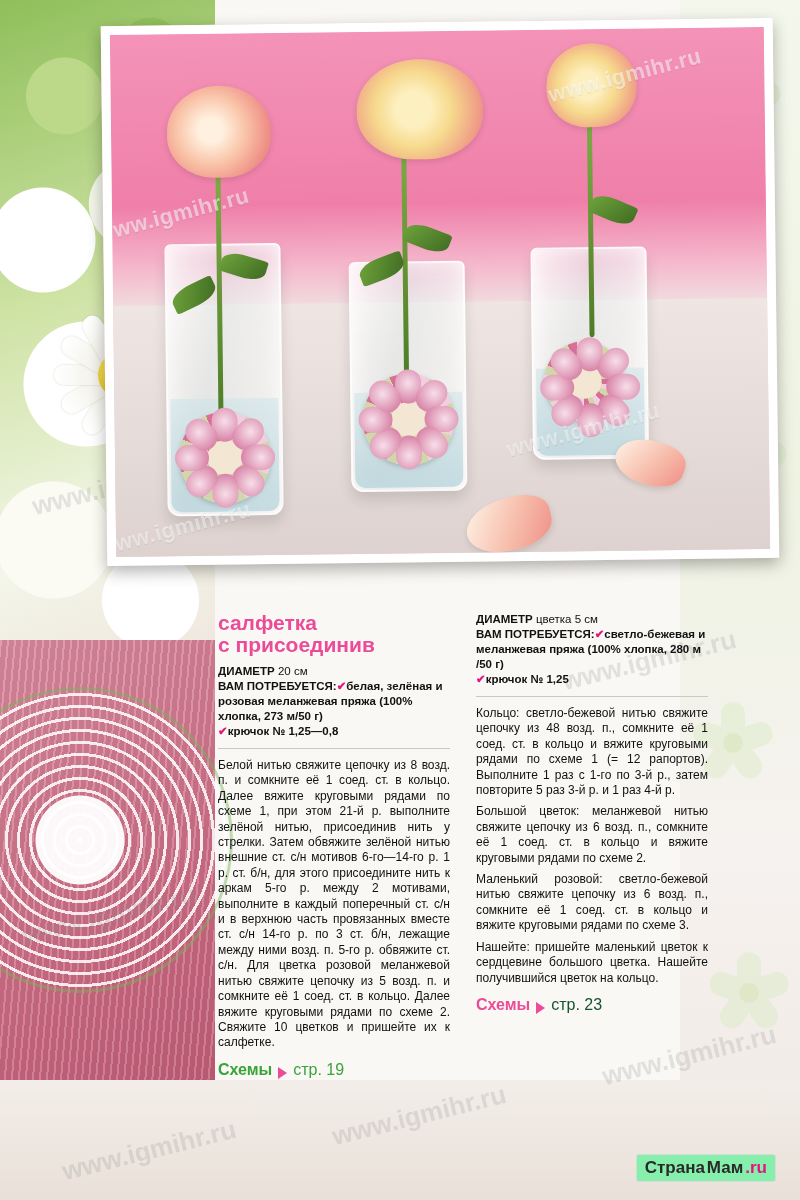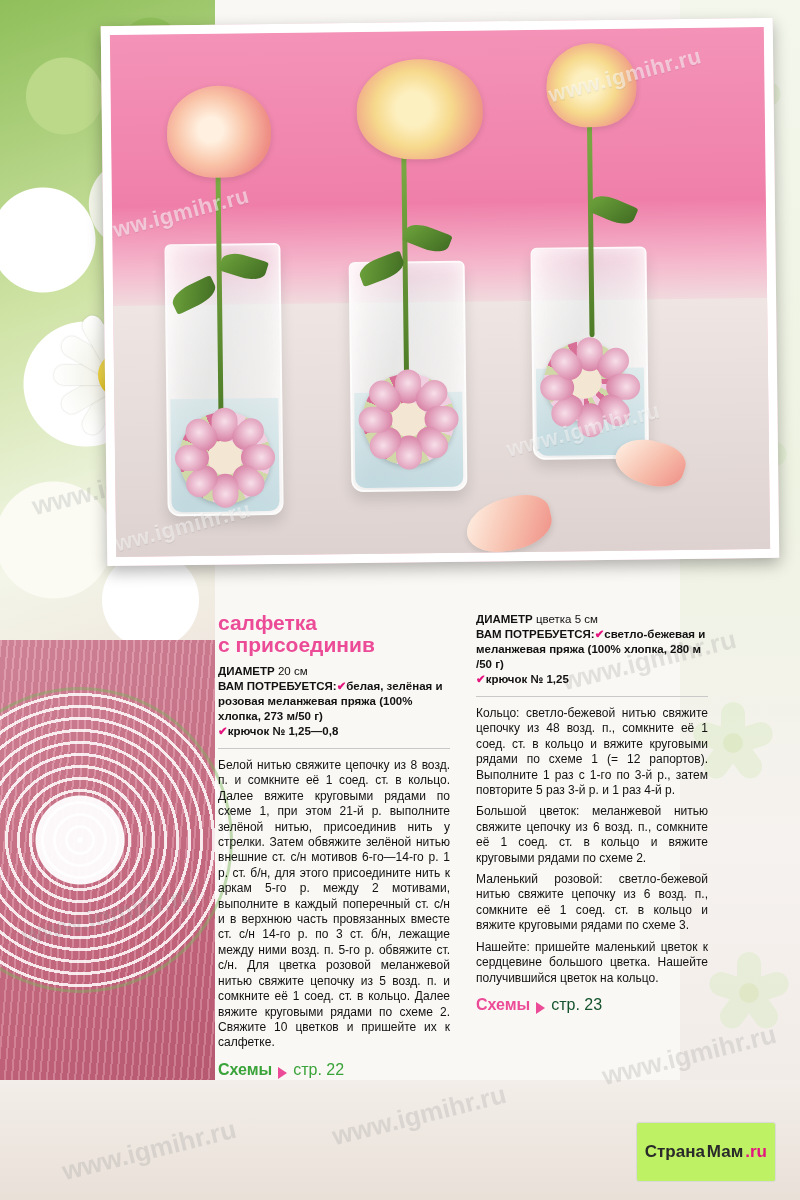--- a/index.html
+++ b/index.html
@@ -159,21 +159,21 @@
     width:0;height:0;border-left:9px solid #ec4b97;border-top:6px solid transparent;
     border-bottom:6px solid transparent;
   }
   .schemes .pg{color:#3aa33a;font-weight:normal;}
   .col.second .schemes{color:#ec4b97;}
   .col.second .schemes .pg{color:#14532d;}
 
   
   .footer-logo{
     position:absolute;right:24px;bottom:18px;display:flex;align-items:center;
-    background:#bef264;border:1px solid #d9d9d9;padding:19px 8px;border-radius:3px;
+    background:#86efac;border:1px solid #d9d9d9;padding:3px 8px;border-radius:3px;
     font-size:17px;font-weight:bold;color:#2a2a2a;gap:2px;
   }
   .footer-logo .p{color:#e4157f;}
   .page-num{
     position:absolute;right:30px;bottom:14px;font-size:30px;color:#4a4a4a;font-weight:bold;
     font-family:"Liberation Serif",serif;
   }
 </style>
 </head>
 <body>
@@ -331,21 +331,21 @@
       <b>ВАМ ПОТРЕБУЕТСЯ:</b><span class="tick">✔</span><b>белая, зелёная и розовая меланжевая пряжа (100% хлопка, 273 м/50 г)</b><br>
       <span class="tick">✔</span><b>крючок № 1,25—0,8</b>
     </div>
     <hr class="rule">
     <div class="body">
       <p>Белой нитью свяжите цепочку из 8 возд. п. и сомкните её 1 соед. ст. в кольцо. Далее вяжите круговыми рядами по схеме 1, при этом 21-й р. выполните зелёной нитью, присоединив нить у стрелки. Затем обвяжите зелёной нитью внешние ст. с/н мотивов 6-го—14-го р. 1 р. ст. б/н, для этого присоедините нить к аркам 5-го р. между 2 мотивами, выполните в каждый поперечный ст. с/н и в верхнюю часть провязанных вместе ст. с/н 14-го р. по 3 ст. б/н, лежащие между ними возд. п. 5-го р. обвяжите ст. с/н. Для цветка розовой меланжевой нитью свяжите цепочку из 5 возд. п. и сомкните её 1 соед. ст. в кольцо. Далее вяжите круговыми рядами по схеме 2. Свяжите 10 цветков и пришейте их к салфетке.</p>
     </div>
     <div class="schemes">
       <span>Схемы</span>
       <span class="tri"></span>
-      <span class="pg">стр. 22</span>
+      <span class="pg">стр. 19</span>
     </div>
   </div>
 
   <div class="col second">
     <div class="spec">
       <b>ДИАМЕТР</b>
       <span>цветка 5 см</span><br>
       <b>ВАМ ПОТРЕБУЕТСЯ:</b><span class="tick">✔</span><b>светло-бежевая и меланжевая пряжа (100% хлопка, 280 м /50 г)</b><br>
       <span class="tick">✔</span><b>крючок № 1,25</b>
     </div>

